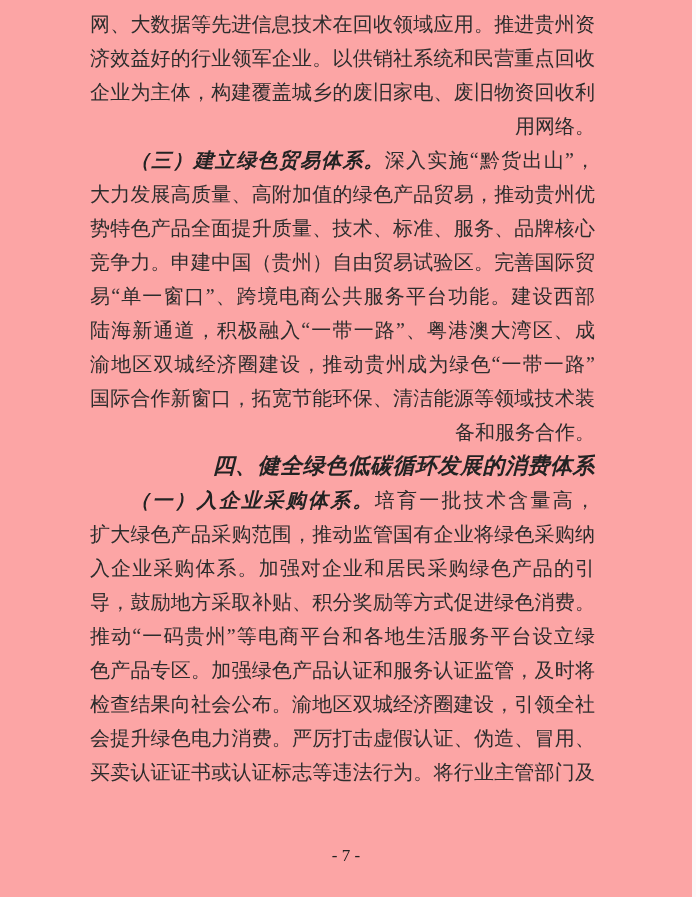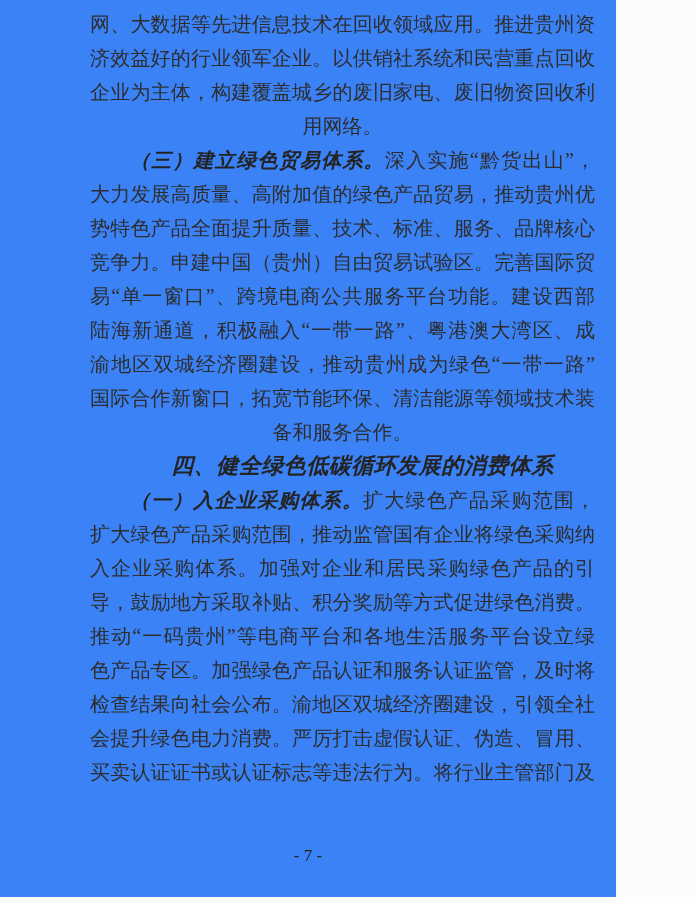--- a/index.html
+++ b/index.html
@@ -3,38 +3,38 @@
 <meta charset="utf-8">
 <style>
   html, body {
     margin: 0;
     padding: 0;
     background: #fbfbfb;
     font-family: "Liberation Serif", "DejaVu Serif", serif;
   }
   .page {
     position: relative;
-    width: 616px;
+    width: 692px;
     height: 897px;
-    background: #3b82f6;
+    background: #fca5a5;
     overflow: hidden;
   }
   .content {
     position: absolute;
     left: 90px;
     top: 7px;
     width: 505px;
   }
   .line {
     height: 34px;
     line-height: 34px;
     font-size: 20px;
     color: #2d2d2d;
     overflow: hidden;
-    text-align: center;
+    text-align: right;
   }
   .line.justify {
     text-align: justify;
     text-align-last: justify;
   }
   .line.indent {
     padding-left: 40px;
   }
   .seg-bold {
     font-weight: bold;
@@ -78,21 +78,21 @@
         <div class="line justify"><span>易“单一窗口”、跨境电商公共服务平台功能。建设西部</span></div>
         <div class="line justify"><span>陆海新通道，积极融入“一带一路”、粤港澳大湾区、成</span></div>
         <div class="line justify"><span>渝地区双城经济圈建设，推动贵州成为绿色“一带一路”</span></div>
         <div class="line justify"><span>国际合作新窗口，拓宽节能环保、清洁能源等领域技术装</span></div>
         <div class="line"><span>备和服务合作。</span></div>
       </div>
       <div class="block block-heading">
         <div class="line indent heading-line"><span class="seg-bold">四、健全绿色低碳循环发展的消费体系</span></div>
       </div>
       <div class="block block-paragraph">
-        <div class="line justify indent"><span class="seg-bold">（一）入企业采购体系。</span><span>扩大绿色产品采购范围，</span></div>
+        <div class="line justify indent"><span class="seg-bold">（一）入企业采购体系。</span><span>培育一批技术含量高，</span></div>
         <div class="line justify"><span>扩大绿色产品采购范围，推动监管国有企业将绿色采购纳</span></div>
         <div class="line justify"><span>入企业采购体系。加强对企业和居民采购绿色产品的引</span></div>
         <div class="line justify"><span>导，鼓励地方采取补贴、积分奖励等方式促进绿色消费。</span></div>
         <div class="line justify"><span>推动“一码贵州”等电商平台和各地生活服务平台设立绿</span></div>
         <div class="line justify"><span>色产品专区。加强绿色产品认证和服务认证监管，及时将</span></div>
         <div class="line justify"><span>检查结果向社会公布。渝地区双城经济圈建设，引领全社</span></div>
         <div class="line justify"><span>会提升绿色电力消费。严厉打击虚假认证、伪造、冒用、</span></div>
         <div class="line justify"><span>买卖认证证书或认证标志等违法行为。将行业主管部门及</span></div>
       </div>
     </div>

